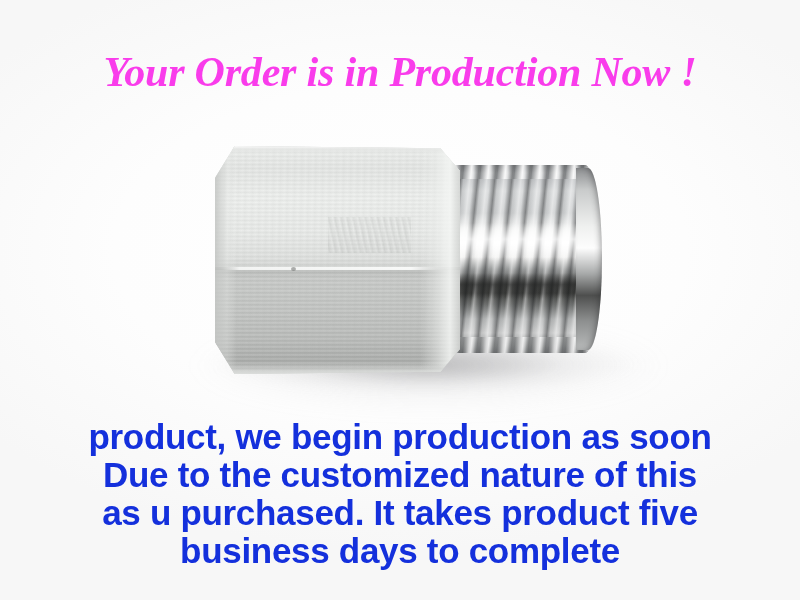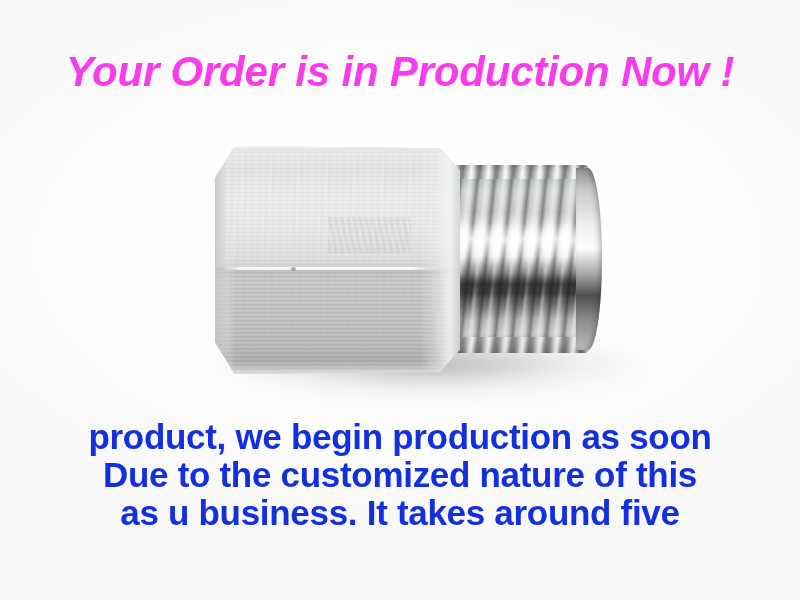--- a/index.html
+++ b/index.html
@@ -19,21 +19,21 @@
     font-family: "Liberation Sans", sans-serif;
   }
 
   
   #headline {
     position: absolute;
     left: 0;
     top: 48px;
     width: 800px;
     text-align: center;
-    font-family: Liberation Sans, sans-serif;
+    font-family: Liberation Serif, serif;
     font-size: 42px;
     font-weight: bold;
     font-style: italic;
     letter-spacing: -0.2px;
     color: #f93ceb;
     white-space: nowrap;
     line-height: 1.15;
   }
 
   
@@ -354,16 +354,17 @@
       <div class="chamfer-left"></div>
       <div class="facet-right"></div>
       <div class="edge-top"></div>
       <div class="edge-bottom"></div>
     </div>
   </div>
 
   <div id="body-copy">
     <span class="line">product, we begin production as soon</span>
     <span class="line">Due to the customized nature of this</span>
-    <span class="line">as u business. It takes around five</span>
+    <span class="line">as u purchased. It takes product five</span>
+    <span class="line">business days to complete</span>
   </div>
 
 </div>
 
 </body></html>

